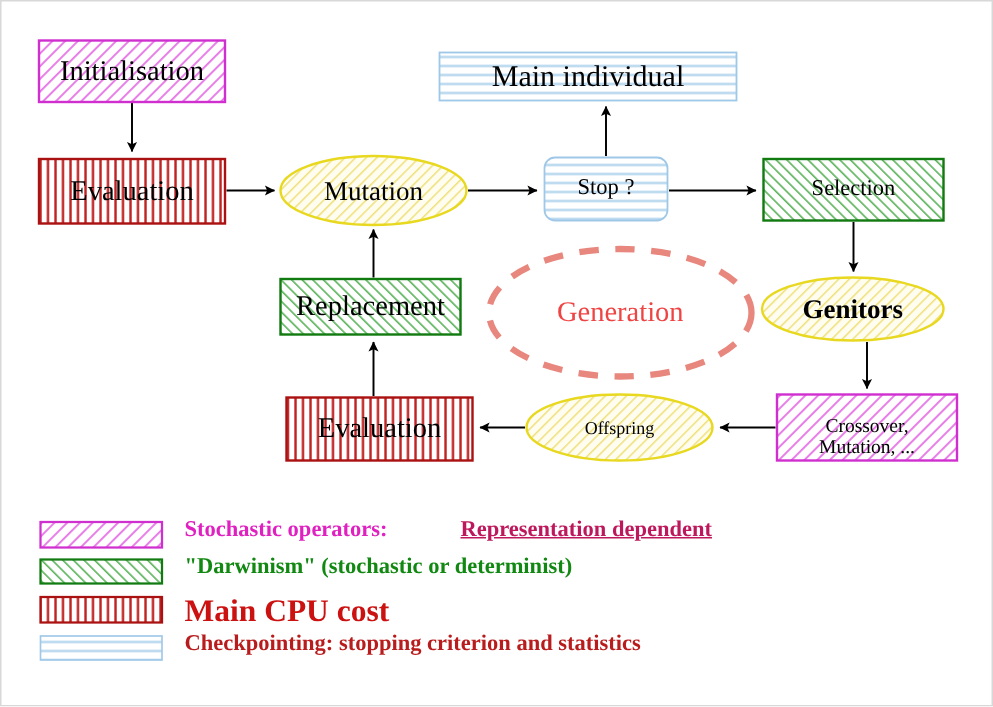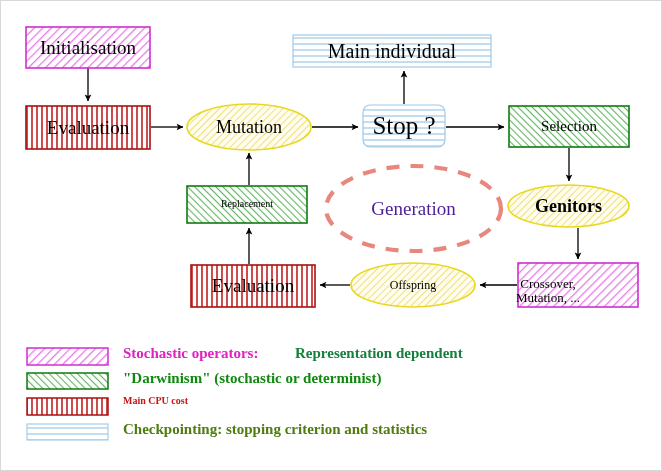--- a/index.html
+++ b/index.html
@@ -114,31 +114,31 @@
         <rect x="26" y="397" width="81" height="17" fill="url(#pat-red-vertical)" stroke="#AA1111" stroke-width="1.5"></rect>
         <rect x="26" y="423" width="81" height="16" fill="url(#pat-blue-lines)" stroke="#9FC8E8" stroke-width="1.1"></rect>
       </g>
   </svg>
 
   <div id="labels-group">
       <div class="node-label" style="left: 25px; top: 26px; width: 124px; height: 41px; font-size: 19px; border-radius: 15px;">Initialisation</div>
       <div class="node-label" style="left: 25px; top: 105px; width: 124px; height: 43px; font-size: 19px;">Evaluation</div>
       <div class="node-label" style="left: 186px; top: 103px; width: 124px; height: 46px; font-size: 18px;">Mutation</div>
       <div class="node-label" style="left: 292px; top: 34px; width: 198px; height: 32px; font-size: 20px;">Main individual</div>
-      <div class="node-label" style="left: 362px; top: 104px; width: 82px; height: 42px; font-size: 25px;">Stop ?</div>
+      <div class="node-label" style="left: 362px; top: 104px; width: 82px; height: 42px; font-size: 15px;">Stop ?</div>
       <div class="node-label" style="left: 508px; top: 105px; width: 120px; height: 41px; font-size: 15px;">Selection</div>
       <div class="node-label" style="left: 507px; top: 184px; width: 121px; height: 42px; font-size: 18px; font-weight: bold;">Genitors</div>
-      <div class="node-label" style="left: 487px; top: 262px; width: 120px; height: 56px; font-size: 13px; text-align: center;">Crossover,
+      <div class="node-label" style="left: 517px; top: 262px; width: 120px; height: 56px; font-size: 13px; text-align: center;">Crossover,
 Mutation, ...</div>
-      <div class="node-label" style="left: 186px; top: 185px; width: 120px; height: 37px; font-size: 10px;">Replacement</div>
+      <div class="node-label" style="left: 186px; top: 185px; width: 120px; height: 37px; font-size: 19px;">Replacement</div>
       <div class="node-label" style="left: 190px; top: 264px; width: 124px; height: 42px; font-size: 19px;">Evaluation</div>
       <div class="node-label" style="left: 350px; top: 262px; width: 124px; height: 44px; font-size: 12px;">Offspring</div>
-      <div class="node-label" style="left: 325px; top: 165px; width: 175px; height: 85px; font-size: 19px; color: #4c1d95;">Generation</div>
+      <div class="node-label" style="left: 325px; top: 165px; width: 175px; height: 85px; font-size: 19px; color: #ef4444;">Generation</div>
     </div>
   <div id="legend-labels">
       <div class="legend-text" style="left: 122px; top: 344px; font-size: 15px; color: rgb(224, 32, 192);">Stochastic operators:</div>
-      <div class="legend-text" style="left: 294px; top: 344px; font-size: 15px; color: #15803d;">Representation dependent</div>
+      <div class="legend-text" style="left: 306px; top: 344px; font-size: 15px; color: #be185d; text-decoration: underline;">Representation dependent</div>
       <div class="legend-text" style="left: 122px; top: 369px; font-size: 15px; color: rgb(17, 136, 17);">"Darwinism" (stochastic or determinist)</div>
-      <div class="legend-text" style="left: 122px; top: 394px; font-size: 10px; color: rgb(204, 17, 17);">Main CPU cost</div>
-      <div class="legend-text" style="left: 122px; top: 420px; font-size: 15px; color: #4d7c0f;">Checkpointing: stopping criterion and statistics</div>
+      <div class="legend-text" style="left: 122px; top: 394px; font-size: 21px; color: rgb(204, 17, 17);">Main CPU cost</div>
+      <div class="legend-text" style="left: 122px; top: 420px; font-size: 15px; color: #b91c1c;">Checkpointing: stopping criterion and statistics</div>
     </div>
 
 </div>
 
 </body></html>

